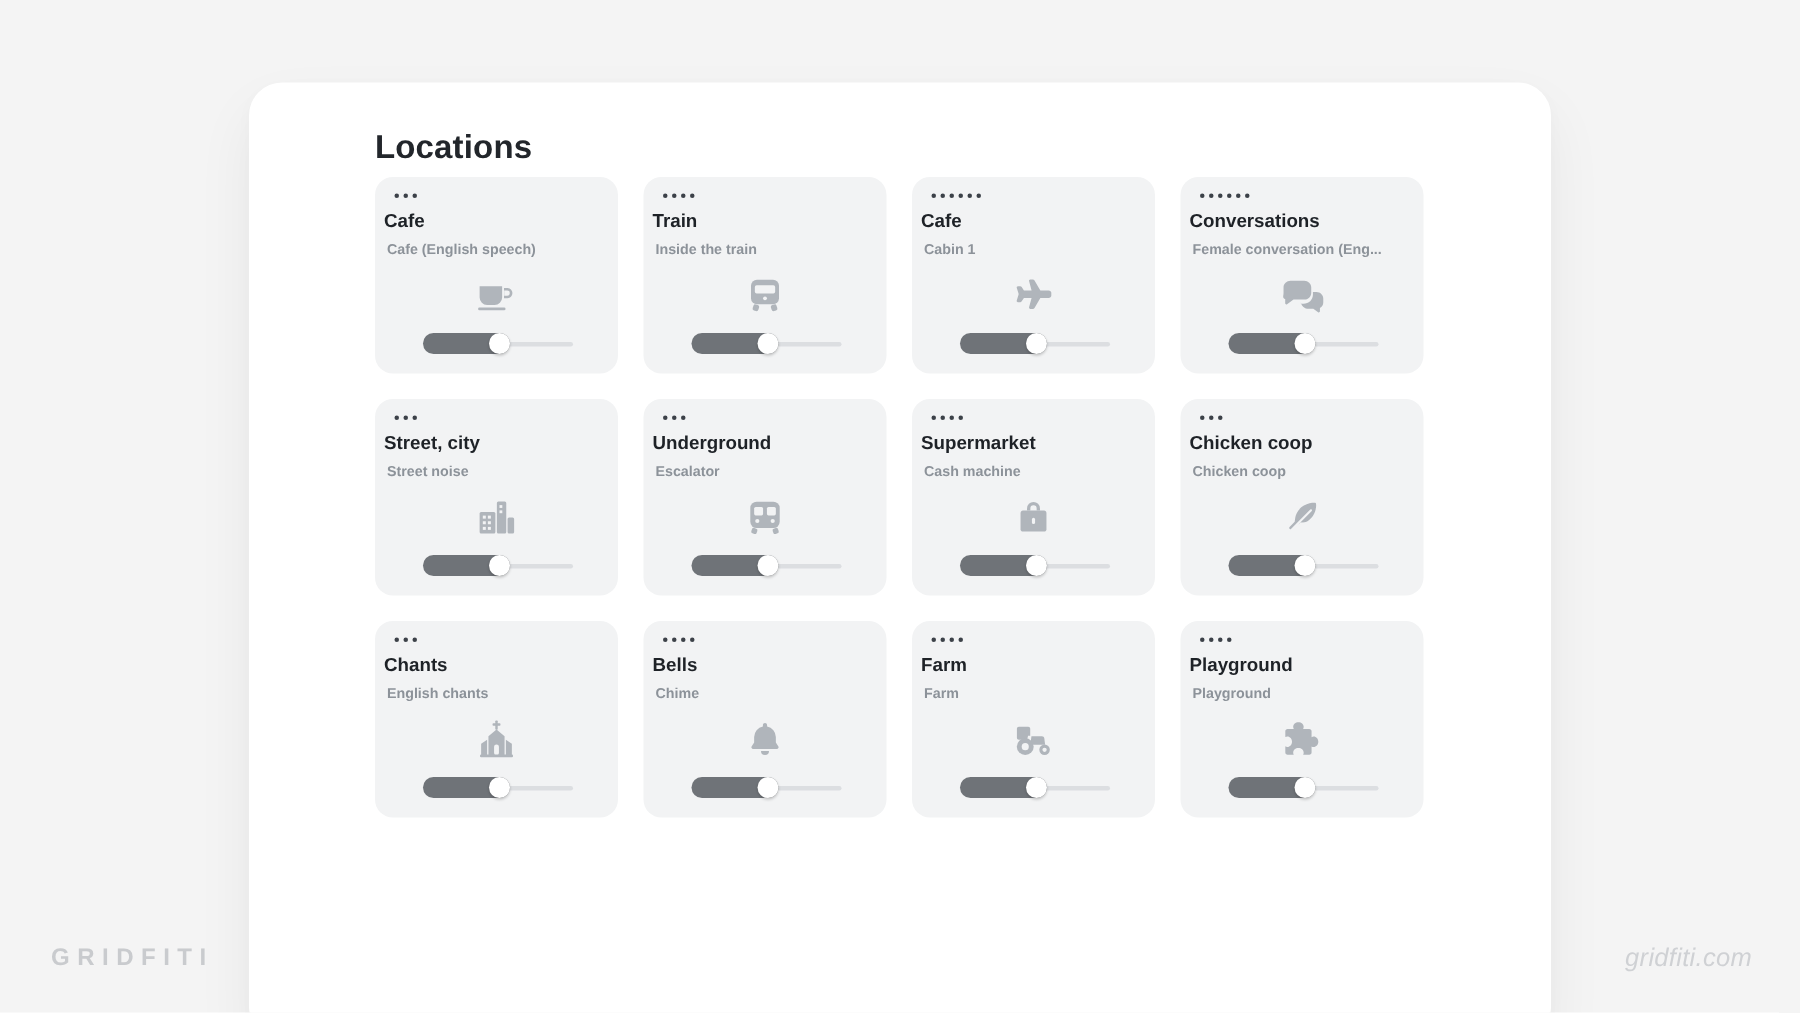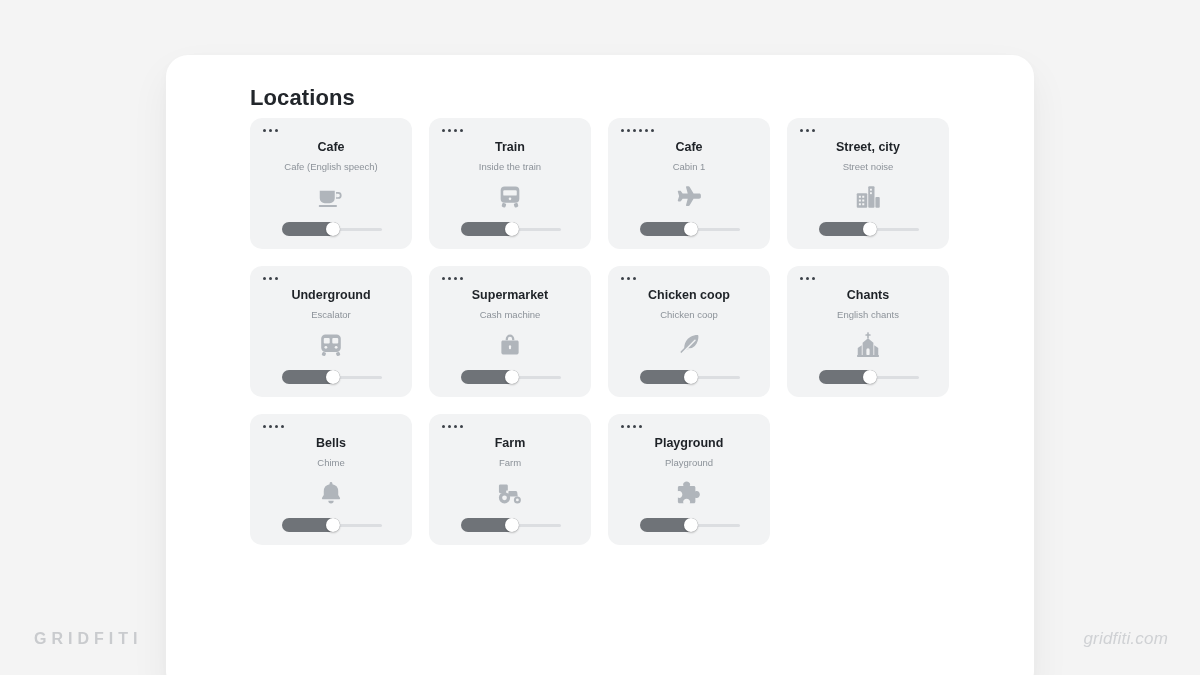--- a/index.html
+++ b/index.html
@@ -69,41 +69,41 @@
     width: 3px;
     height: 3px;
     border-radius: 50%;
     background: #3c4148;
   }
 
   .card-title {
     position: absolute;
     left: 0; right: 0;
     top: 22px;
-    text-align: center;
     font-size: 12.5px;
     font-weight: 600;
     color: #1e2227;
     padding: 0 6px;
     white-space: nowrap;
     overflow: hidden;
     text-overflow: ellipsis;
   }
 
   .card-sub {
     position: absolute;
     left: 0; right: 0;
     top: 43px;
-    text-align: center;
+    text-align: left;
     font-size: 9.5px;
     color: #8c9299;
     padding: 0 8px;
     white-space: nowrap;
     overflow: hidden;
     text-overflow: ellipsis;
+    font-weight: bold;
   }
 
   .card-icon {
     position: absolute;
     left: 0; right: 0;
     top: 62px;
     height: 34px;
     display: flex;
     align-items: center;
     justify-content: center;
@@ -224,20 +224,43 @@
           <i></i>
           <i></i>
           <i></i>
           <i></i>
         </div>
         <div class="card-title">Cafe</div>
         <div class="card-sub">Cabin 1</div>
         <div class="card-icon">
           <svg width="30" height="30" viewBox="0 0 24 24" fill="currentColor">
             <path d="M21.5 12c0 .75-.62 1.3-1.45 1.3h-4.4l-3.1 5.3c-.2.35-.55.55-.95.55h-1.3c-.45 0-.78-.42-.67-.85l1.35-5H6.9l-1.3 1.9a.8.8 0 0 1-.66.35H3.7c-.45 0-.77-.43-.64-.86l.95-3.1c.06-.2.06-.4 0-.6l-.95-3.1c-.13-.43.19-.86.64-.86h1.24c.27 0 .51.13.66.35l1.3 1.9h4.08l-1.35-5c-.11-.43.22-.85.67-.85h1.3c.4 0 .75.2.95.55l3.1 5.3h4.4c.83 0 1.45.55 1.45 1.3z"></path>
+          </svg>
+        </div>
+        <div class="slider">
+          <div class="slider-track"></div>
+          <div class="slider-fill" style="width: 58%;"></div>
+          <div class="slider-knob" style="left: calc(58% - 14px);"></div>
+        </div>
+      </div>
+      <div class="card">
+        <div class="dots">
+          <i></i>
+          <i></i>
+          <i></i>
+          <i></i>
+          <i></i>
+          <i></i>
+        </div>
+        <div class="card-title">Conversations</div>
+        <div class="card-sub">Female conversation (Eng...</div>
+        <div class="card-icon">
+          <svg width="32" height="30" viewBox="0 0 26 24" fill="currentColor">
+            <path d="M3 7.6C3 5.6 4.7 4 6.8 4h7.4C16.3 4 18 5.6 18 7.6v3c0 2-1.7 3.6-3.8 3.6H8.4l-3.5 2.5c-.4.3-1-.01-1-.5v-2.3C2.2 13.4 3 12 3 10.6v-3z"></path>
+            <path d="M12.4 15.6c.25 2.05 2.06 3.6 4.22 3.6h2.5l2.6 1.85c.4.3 1-.01 1-.5v-1.8c1.1-.6 1.8-1.7 1.8-3v-2.1c0-1.95-1.65-3.55-3.7-3.55h-1.9v1.5c0 2.7-2.3 4.9-5.1 4.9h-1.42z"></path>
           </svg>
         </div>
         <div class="slider">
           <div class="slider-track"></div>
           <div class="slider-fill" style="width: 58%;"></div>
           <div class="slider-knob" style="left: calc(58% - 14px);"></div>
         </div>
       </div>
       <div class="card">
         <div class="dots">

